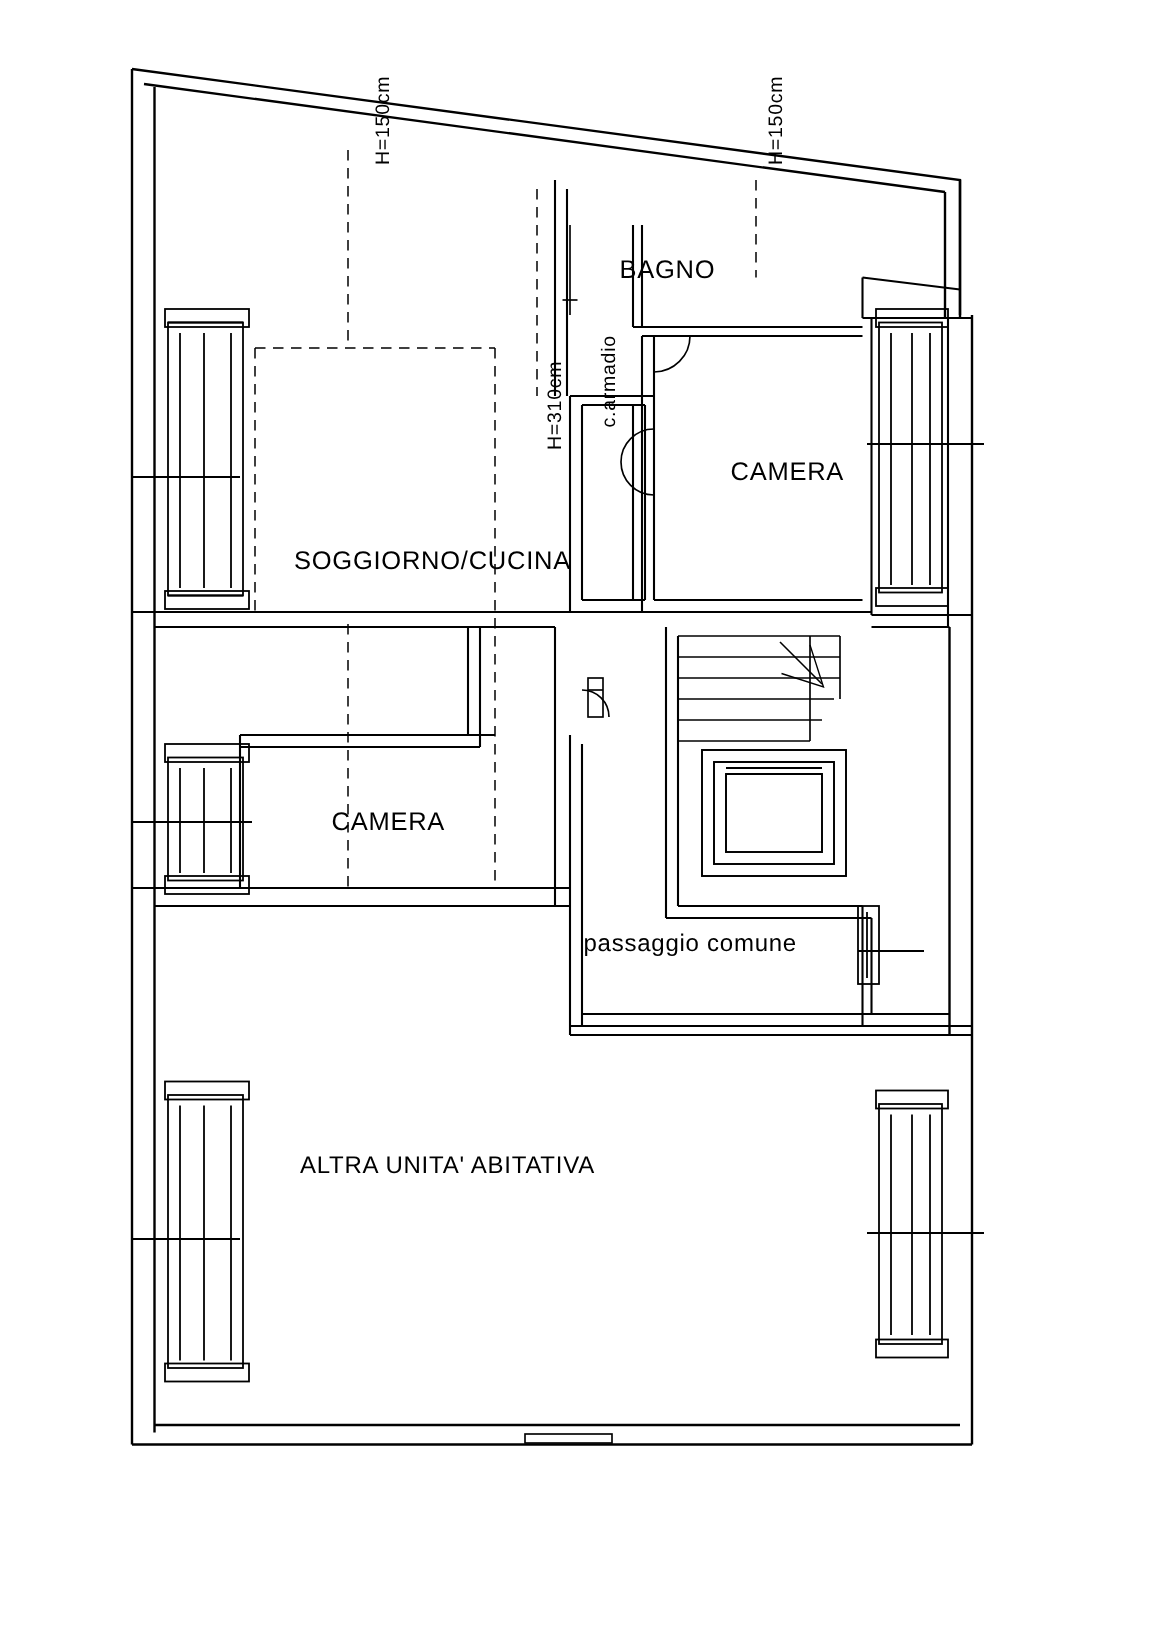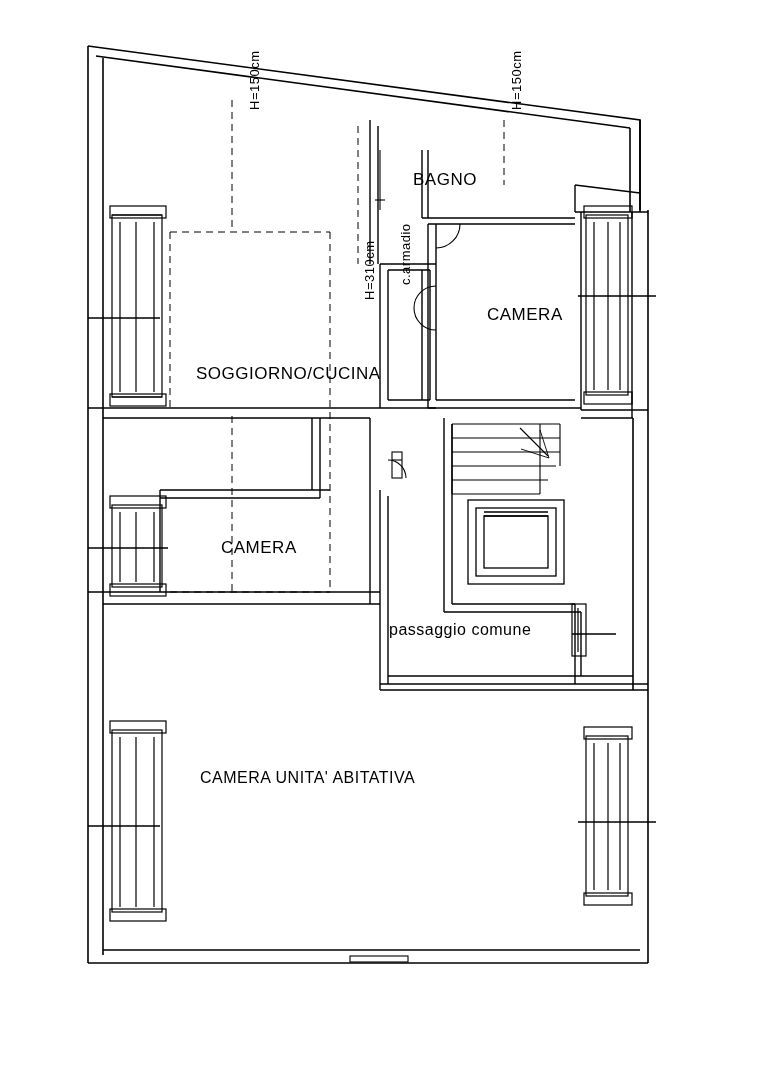--- a/index.html
+++ b/index.html
@@ -228,17 +228,17 @@
     <rect x="350" y="956" width="58" height="6"></rect>
   </g>
 </svg>
 
 <div class="label lbl-soggiorno">SOGGIORNO/CUCINA</div>
 <div class="label lbl-camera1">CAMERA</div>
 <div class="label lbl-camera2">CAMERA</div>
 <div class="label lbl-bagno">BAGNO</div>
 <div class="label rot lbl-carmadio">c.armadio</div>
 <div class="label lbl-passaggio">passaggio comune</div>
-<div class="label lbl-altra">CAMERA UNITA' ABITATIVA</div>
+<div class="label lbl-altra">ALTRA UNITA' ABITATIVA</div>
 
 <div class="label rot lbl-h150a">H=150cm</div>
 <div class="label rot lbl-h150b">H=150cm</div>
 <div class="label rot lbl-h310">H=310cm</div>
 
 </body></html>

